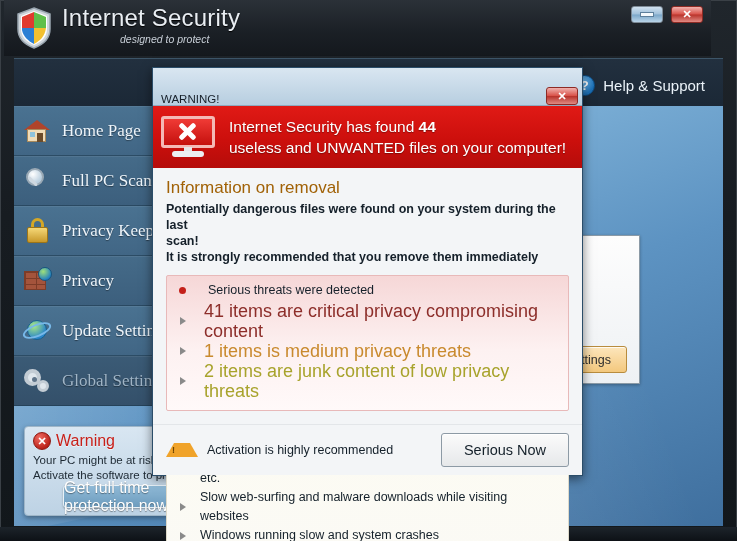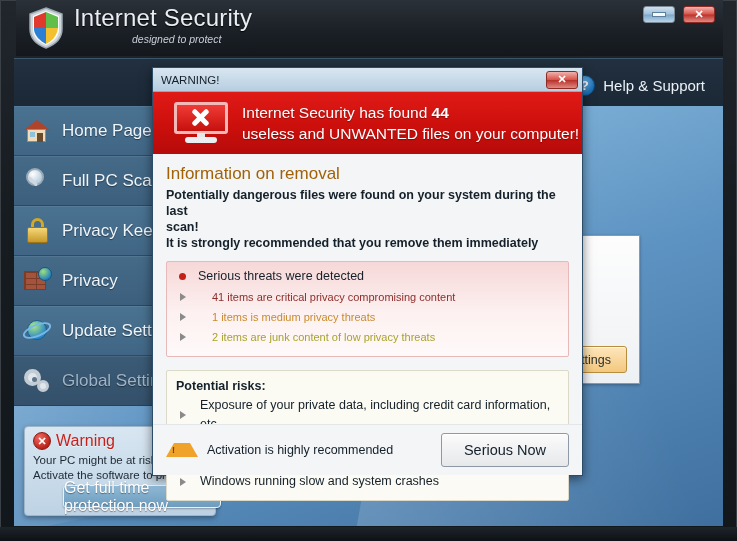--- a/index.html
+++ b/index.html
@@ -9,21 +9,21 @@
     background:#111;
   }
   .app{position:relative;width:737px;height:541px;overflow:hidden;background:#0b0e11;}
 
   
   .win-frame{position:absolute;left:0;top:0;width:737px;height:541px;
     background:linear-gradient(180deg,#20262c 0%,#171c21 40%,#12171b 100%);
     border:1px solid #3a4046;box-sizing:border-box;}
 
   
-  .titlebar{position:absolute;left:16px;top:0;width:707px;height:56px;
+  .titlebar{position:absolute;left:4px;top:0;width:707px;height:56px;
     background:linear-gradient(180deg,#2b3138 0%,#1b2026 55%,#14181d 100%);}
   .brand{position:absolute;left:12px;top:5px;display:flex;align-items:flex-start;}
   .shield{position:relative;width:36px;height:42px;margin-top:2px;}
   .brand-text{margin-left:10px;}
   .brand-title{color:#e9eef3;font-size:24px;line-height:26px;letter-spacing:.2px;
     font-family:"Liberation Sans", sans-serif;text-shadow:0 1px 1px #000;}
   .brand-sub{color:#c7ced6;font-size:10.5px;font-style:italic;margin-top:2px;margin-left:54px;}
 
   .winbtns{position:absolute;right:8px;top:6px;display:flex;gap:8px;}
   .wbtn{width:32px;height:17px;border-radius:3px;border:1px solid #7d8a96;
@@ -51,21 +51,21 @@
   .content:before{content:"";position:absolute;left:-60px;top:-40px;width:520px;height:420px;
     background:linear-gradient(115deg,rgba(255,255,255,.22),rgba(255,255,255,0) 55%);
     transform:rotate(-12deg);}
   .content:after{content:"";position:absolute;right:-80px;top:60px;width:420px;height:460px;
     background:linear-gradient(60deg,rgba(255,255,255,.16),rgba(255,255,255,0) 60%);
     transform:rotate(10deg);}
 
   
   .sidebar{position:absolute;left:0;top:0;width:176px;height:294px;z-index:3;
     background:linear-gradient(180deg,#49708f 0%,#3e6180 100%);
-    border-right:1px solid #2d4c66;}
+    border-right:1px solid #2d4c66;font-family:Liberation Serif, serif;}
   .side-item{position:relative;height:49px;display:flex;align-items:center;padding-left:8px;
     border-bottom:1px solid rgba(20,45,65,.55);
     box-shadow:inset 0 1px 0 rgba(255,255,255,.07);}
   .side-item:nth-child(odd){background:linear-gradient(180deg,#4a7291 0%,#416685 100%);}
   .side-item:nth-child(even){background:linear-gradient(180deg,#456b89 0%,#3c5f7d 100%);}
   .side-item.dim{background:linear-gradient(180deg,#3b5b76 0%,#34506a 100%);}
   .side-label{color:#eef5fb;font-size:17px;margin-left:9px;white-space:nowrap;
     text-shadow:0 1px 1px rgba(0,0,0,.45);}
   .side-item.dim .side-label{color:#9fb4c6;}
   .si-ic{width:31px;height:31px;position:relative;flex:0 0 31px;}
@@ -137,49 +137,49 @@
   .wm-main{font-size:46px;font-weight:bold;color:#7fa7c8;letter-spacing:-1px;line-height:46px;
     font-family:"Liberation Sans", sans-serif;}
   .wm-sub{font-size:14px;color:#9ab4c9;letter-spacing:1px;margin-top:-2px;}
   .wm-dots{position:absolute;left:-36px;top:4px;width:40px;height:40px;}
   .wm-dots b{position:absolute;display:block;border-radius:50%;background:#7fa7c8;}
 
   
   .dlg{position:absolute;left:152px;top:67px;width:429px;height:407px;z-index:20;
     background:#f3f5f7;border:1px solid #2b4d69;box-shadow:0 3px 10px rgba(0,0,0,.5);}
   .dlg-title{height:23px;background:linear-gradient(180deg,#d9e6f1,#b7cee0);
-    border-bottom:1px solid #8fa9bf;display:flex;align-items:center;padding:0 4px 0 8px;}
+    border-bottom:1px solid #8fa9bf;display:flex;align-items:flex-end;padding:14px 4px 0 8px;}
   .dlg-title-txt{color:#17202a;font-size:11.5px;flex:1;}
   .dlg-x{width:30px;height:16px;border-radius:3px;border:1px solid #8d2a24;color:#fff;
     font-size:11px;font-weight:bold;display:flex;align-items:center;justify-content:center;line-height:1;
     background:linear-gradient(180deg,#f0b2ae 0%,#d9534a 48%,#b8332b 52%,#e08a83 100%);}
 
   .dlg-banner{height:62px;background:linear-gradient(180deg,#e01a16 0%,#cc0f0c 55%,#b50c0a 100%);
-    display:flex;align-items:center;padding-left:21px;position:relative;overflow:hidden;}
+    display:flex;align-items:center;padding-left:8px;position:relative;overflow:hidden;}
   .mon{position:relative;width:54px;height:42px;flex:0 0 54px;}
   .mon .screen{position:absolute;left:0;top:0;width:54px;height:32px;border-radius:3px;
     background:linear-gradient(180deg,#f03b36,#c5100d);border:3px solid #f4b9b6;box-sizing:border-box;}
   .mon .x1,.mon .x2{position:absolute;left:24px;top:5px;width:5px;height:21px;background:#fff;border-radius:2px;}
   .mon .x1{transform:rotate(45deg);}
   .mon .x2{transform:rotate(-45deg);}
   .mon .neck{position:absolute;left:23px;top:31px;width:8px;height:5px;background:#e4e7ea;}
   .mon .base{position:absolute;left:11px;top:35px;width:32px;height:6px;border-radius:3px;background:#eceff2;}
   .banner-txt{color:#ffffff;font-size:15.5px;line-height:21px;margin-left:14px;
     text-shadow:0 1px 1px rgba(0,0,0,.35);}
   .banner-txt b{font-weight:bold;}
 
   .dlg-body{padding:10px 13px 0 13px;position:relative;}
   .sec-title{color:#a16207;font-size:17px;margin:0 0 3px 0;font-weight:normal;}
   .sec-p{color:#15202a;font-size:12.5px;line-height:16px;margin:0;font-weight:bold;}
 
   .threats{margin-top:10px;border:1px solid #e8b9b9;border-radius:2px;padding:7px 9px 9px 9px;
     background:linear-gradient(180deg,#f6d7d7 0%,#fdf1f1 55%,#fff9f9 100%);}
-  .thr-head{display:flex;align-items:center;gap:12px;color:#16202a;font-size:12.5px;margin-bottom:4px;}
+  .thr-head{display:flex;align-items:center;gap:22px;color:#16202a;font-size:12.5px;margin-bottom:4px;}
   .dot{width:7px;height:7px;border-radius:50%;background:#c4201a;flex:0 0 7px;margin-left:3px;}
-  .thr-row{display:flex;align-items:center;gap:20px;font-size:11px;line-height:20px;}
+  .thr-row{display:flex;align-items:center;gap:12px;font-size:18px;line-height:20px;}
   .arw{width:0;height:0;border-left:6px solid #8a8a8a;border-top:4px solid transparent;border-bottom:4px solid transparent;flex:0 0 6px;margin-left:4px;}
 
   .risks{margin-top:13px;border:1px solid #ddd9c9;border-radius:2px;padding:8px 9px 9px 9px;
     background:linear-gradient(180deg,#fcfbf2,#fbfaf5);}
   .risks-h{font-size:12.5px;font-weight:bold;color:#14202a;margin-bottom:3px;}
   .risk-row{display:flex;align-items:center;gap:8px;font-size:12.5px;color:#14202a;line-height:19px;}
 
   .dlg-foot{position:absolute;left:0;right:0;bottom:0;height:50px;background:#f3f5f7;
     border-top:1px solid #e3e6e9;display:flex;align-items:center;padding:0 13px;}
   .tri{width:0;height:0;border-left:8px solid transparent;border-right:8px solid transparent;

